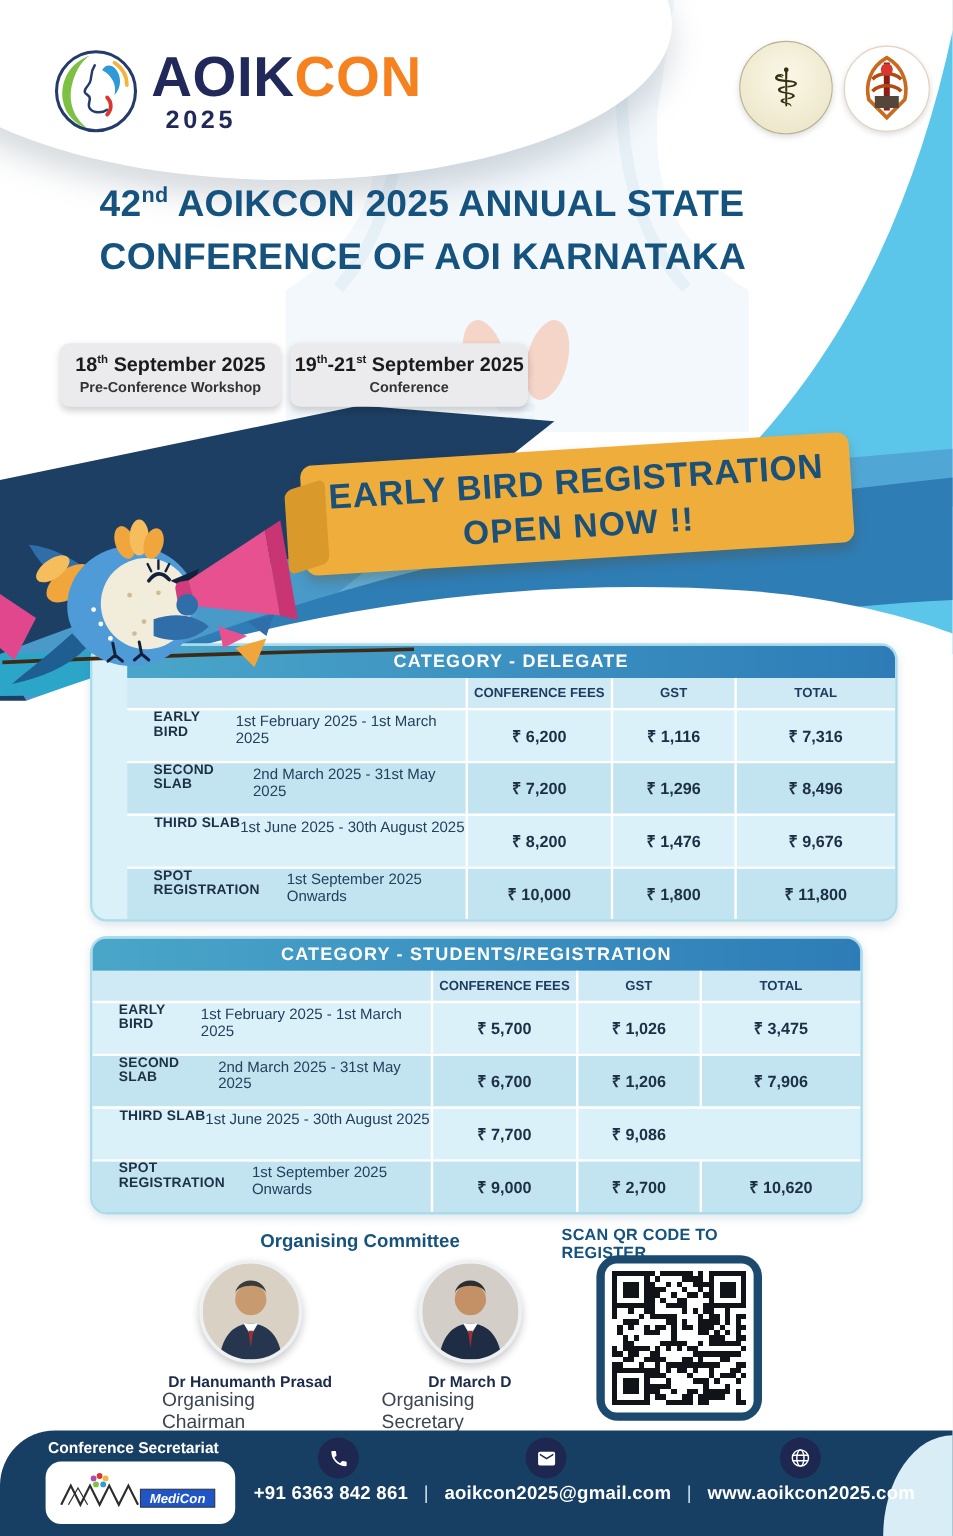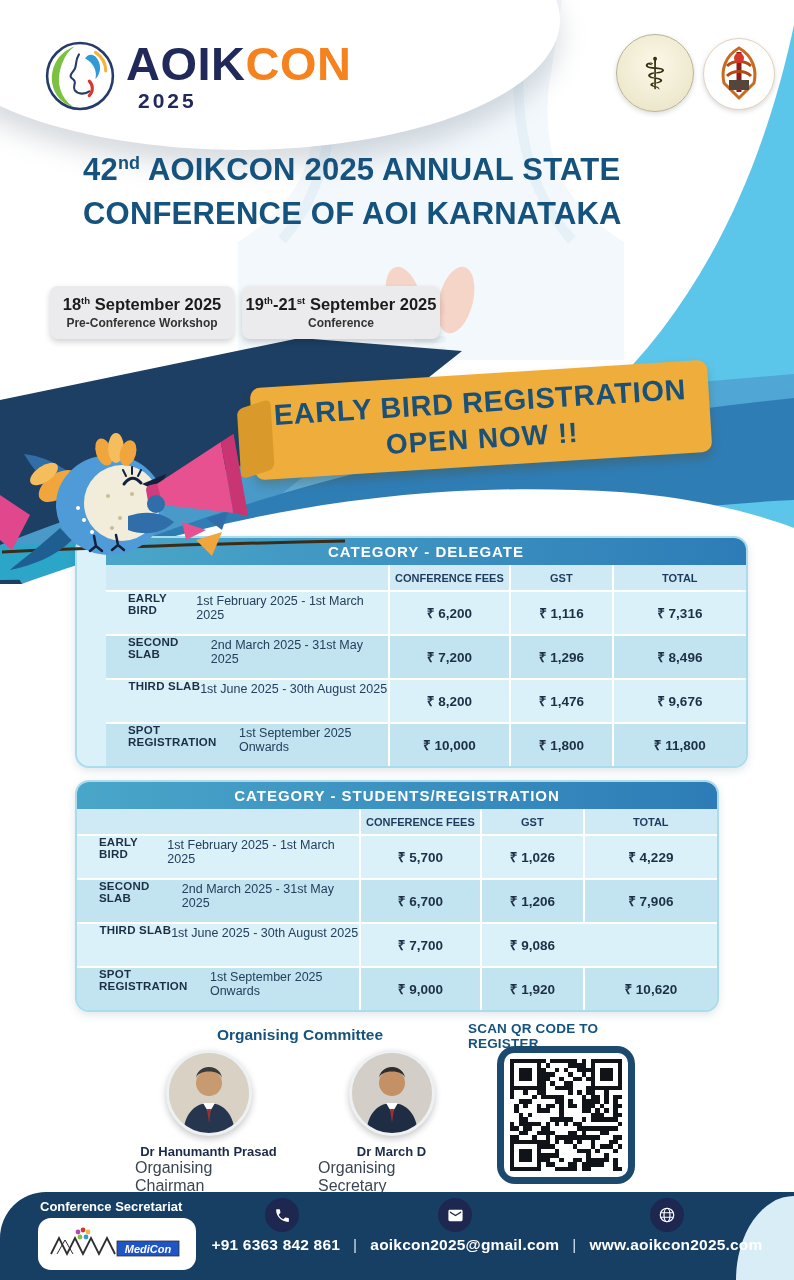--- a/index.html
+++ b/index.html
@@ -265,21 +265,21 @@
       <div>GST</div>
       <div>TOTAL</div>
     </div>
     <div class="fee-grid fee-row">
       <div class="cell-label">
           <span class="row-name">EARLY BIRD</span>
           <span class="row-period">1st February 2025 - 1st March 2025</span>
         </div>
       <div class="cell-val">₹ 5,700</div>
       <div class="cell-val">₹ 1,026</div>
-      <div class="cell-val">₹ 4,229</div>
+      <div class="cell-val">₹ 3,475</div>
     </div>
     <div class="fee-grid fee-row">
       <div class="cell-label">
           <span class="row-name">SECOND SLAB</span>
           <span class="row-period">2nd March 2025 - 31st May 2025</span>
         </div>
       <div class="cell-val">₹ 6,700</div>
       <div class="cell-val">₹ 1,206</div>
       <div class="cell-val">₹ 7,906</div>
     </div>
@@ -290,21 +290,21 @@
         </div>
       <div class="cell-val">₹ 7,700</div>
       <div class="cell-val">₹ 9,086</div>
     </div>
     <div class="fee-grid fee-row">
       <div class="cell-label">
           <span class="row-name">SPOT REGISTRATION</span>
           <span class="row-period">1st September 2025 Onwards</span>
         </div>
       <div class="cell-val">₹ 9,000</div>
-      <div class="cell-val">₹ 1,920</div>
+      <div class="cell-val">₹ 2,700</div>
       <div class="cell-val">₹ 10,620</div>
     </div>
   </div>
 
   <div class="abs committee-heading">Organising Committee</div>
   <div class="abs members">
     <div class="member">
       <div class="avatar">
         <svg width="80" height="80" viewBox="0 0 80 80">
           <rect width="80" height="80" fill="#d9d2c4"></rect>

